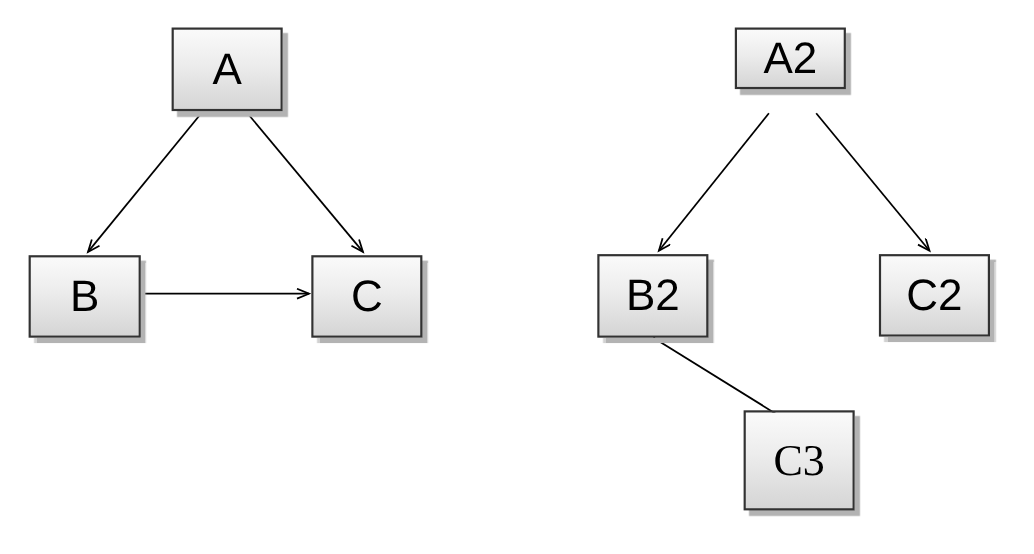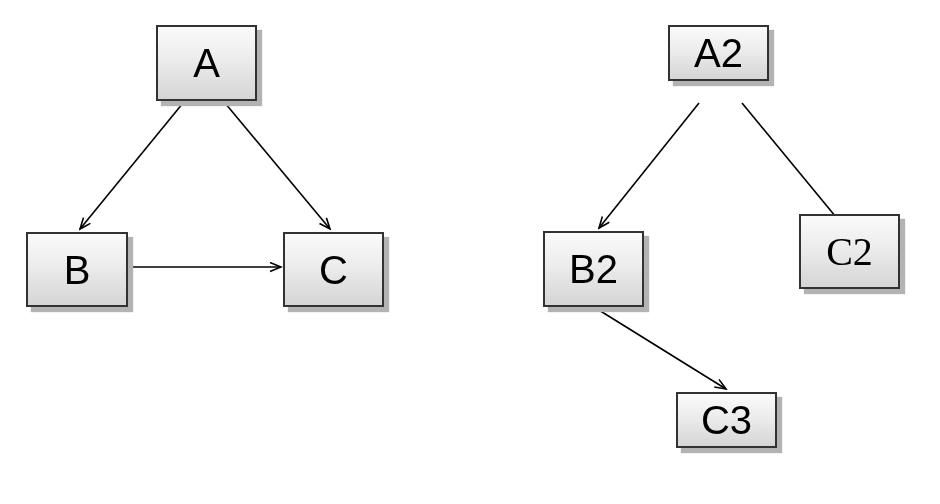--- a/index.html
+++ b/index.html
@@ -69,20 +69,20 @@
   <div class="node" style="left:283px; top:232px; width:101px; height:75px;">
     <span class="node-label">C</span>
   </div>
 
   <div class="node" style="left:668px; top:25px; width:101px; height:56px;">
     <span class="node-label">A2</span>
   </div>
   <div class="node" style="left:543px; top:231px; width:101px; height:76px;">
     <span class="node-label">B2</span>
   </div>
-  <div class="node" style="left:799px; top:214px; width:101px; height:75px;font-family:Liberation Serif, serif;">
+  <div class="node" style="left:799px; top:231px; width:101px; height:75px;">
     <span class="node-label">C2</span>
   </div>
-  <div class="node" style="left:676px; top:392px; width:101px; height:56px;">
+  <div class="node" style="left:676px; top:373px; width:101px; height:91px;font-family:Liberation Serif, serif;">
     <span class="node-label">C3</span>
   </div>
 
 </div>
 
 </body></html>

